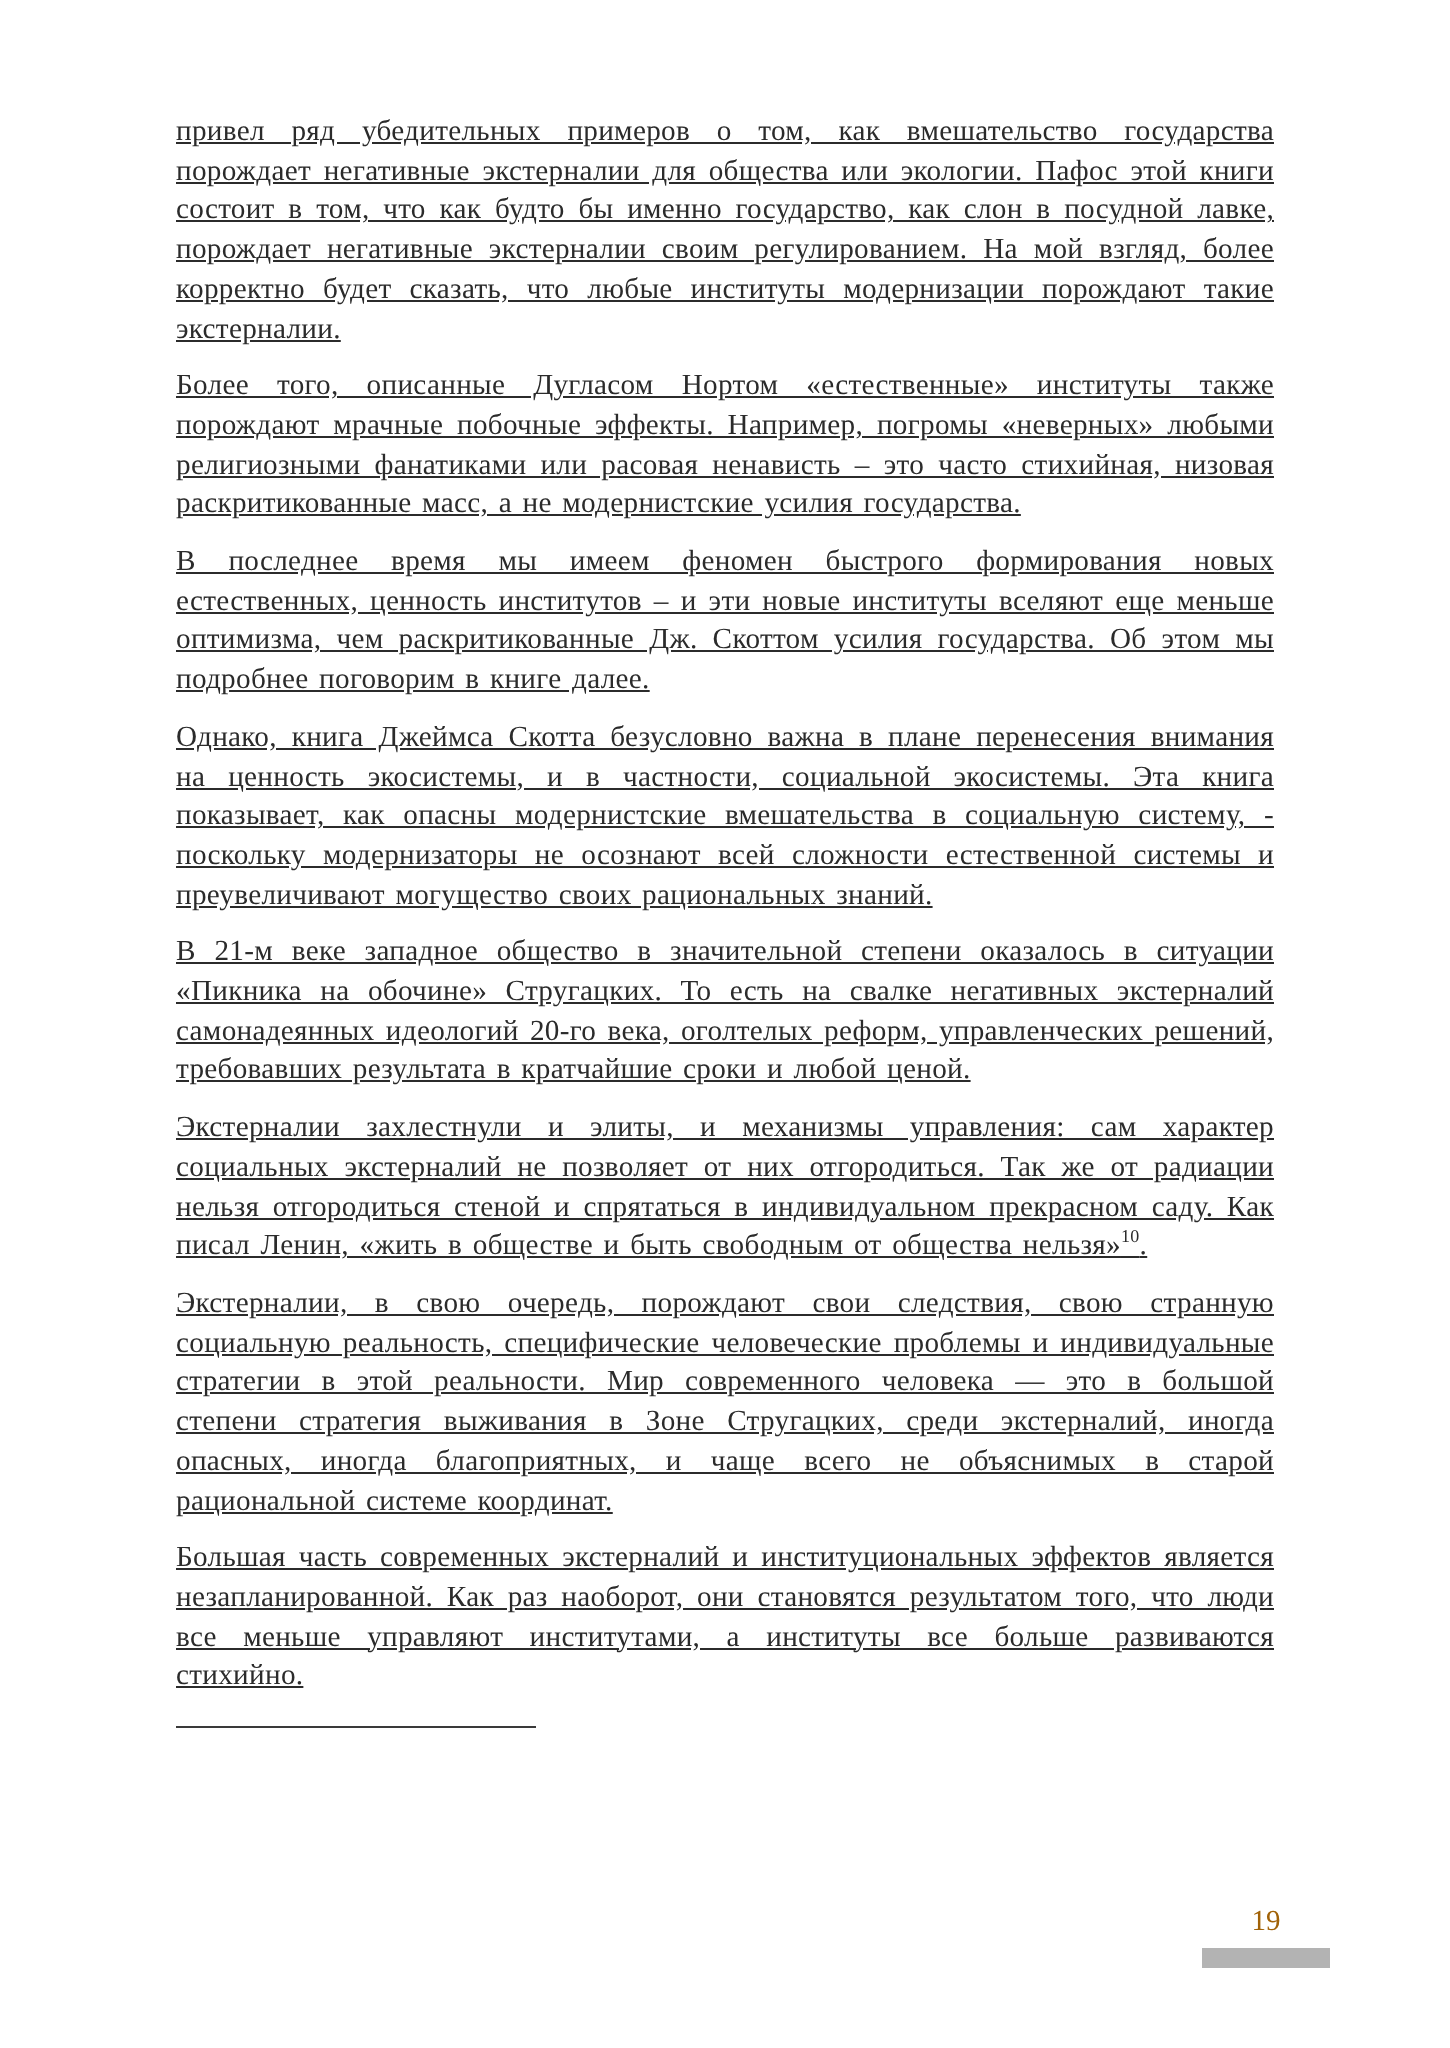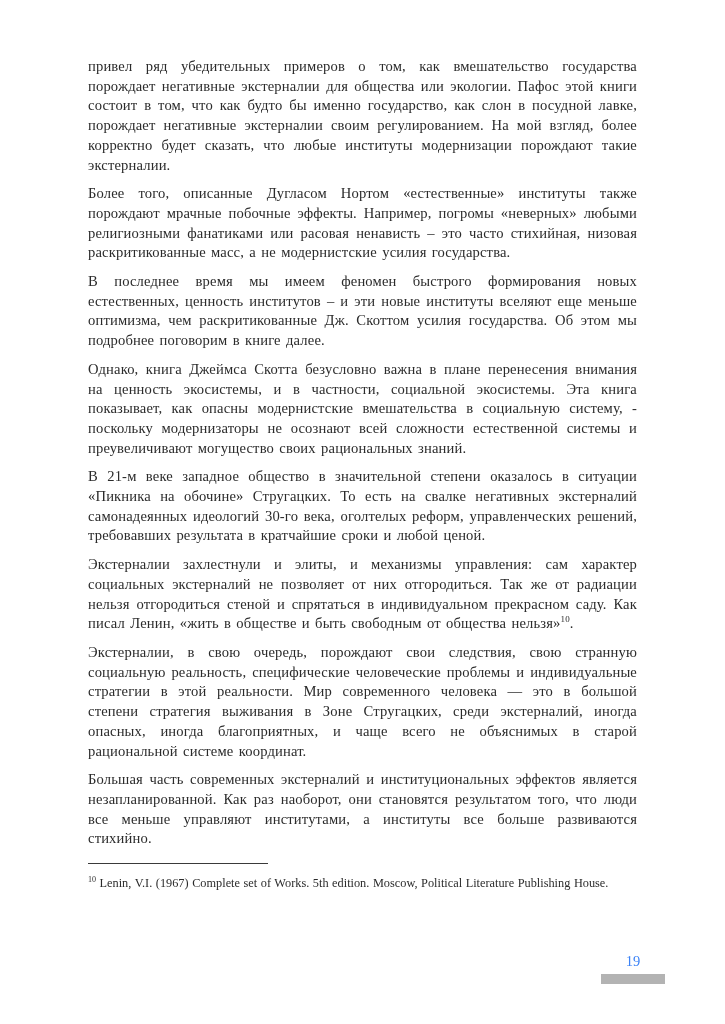--- a/index.html
+++ b/index.html
@@ -10,20 +10,21 @@
   .page {
     position: relative;
     width: 725px;
     height: 1024px;
     background: #ffffff;
     box-sizing: border-box;
     padding: 57px 88px 0 88px;
     font-family: "Liberation Serif", "DejaVu Serif", serif;
     color: #2b2b2b;
     overflow: hidden;
+    text-decoration: underline;
   }
   .para {
     margin: 0 0 9px 0;
     font-size: 14.6px;
     line-height: 19.7px;
     text-align: justify;
     letter-spacing: 0.15px;
     word-spacing: 1.5px;
   }
   .para sup {
@@ -48,50 +49,47 @@
     vertical-align: super;
   }
   .footer {
     position: absolute;
     right: 60px;
     bottom: 40px;
     text-align: center;
   }
   .pageno {
     font-size: 14.5px;
-    color: #3b82f6;
+    color: #a16207;
     margin-bottom: 4px;
   }
   .pageno-bar {
     width: 64px;
     height: 10px;
     background: #b3b3b3;
     margin: 0 auto;
   }
 </style>
 </head>
 <body>
 
 <div class="page">
 
   <div id="paragraphs">
       <p class="para">привел ряд убедительных примеров о том, как вмешательство государства порождает негативные экстерналии для общества или экологии. Пафос этой книги состоит в том, что как будто бы именно государство, как слон в посудной лавке, порождает негативные экстерналии своим регулированием. На мой взгляд, более корректно будет сказать, что любые институты модернизации порождают такие экстерналии.</p>
       <p class="para">Более того, описанные Дугласом Нортом «естественные» институты также порождают мрачные побочные эффекты. Например, погромы «неверных» любыми религиозными фанатиками или расовая ненависть – это часто стихийная, низовая раскритикованные масс, а не модернистские усилия государства.</p>
       <p class="para">В последнее время мы имеем феномен быстрого формирования новых естественных, ценность институтов – и эти новые институты вселяют еще меньше оптимизма, чем раскритикованные Дж. Скоттом усилия государства. Об этом мы подробнее поговорим в книге далее.</p>
       <p class="para">Однако, книга Джеймса Скотта безусловно важна в плане перенесения внимания на ценность экосистемы, и в частности, социальной экосистемы. Эта книга показывает, как опасны модернистские вмешательства в социальную систему, - поскольку модернизаторы не осознают всей сложности естественной системы и преувеличивают могущество своих рациональных знаний.</p>
-      <p class="para">В 21-м веке западное общество в значительной степени оказалось в ситуации «Пикника на обочине» Стругацких. То есть на свалке негативных экстерналий самонадеянных идеологий 30-го века, оголтелых реформ, управленческих решений, требовавших результата в кратчайшие сроки и любой ценой.</p>
+      <p class="para">В 21-м веке западное общество в значительной степени оказалось в ситуации «Пикника на обочине» Стругацких. То есть на свалке негативных экстерналий самонадеянных идеологий 20-го века, оголтелых реформ, управленческих решений, требовавших результата в кратчайшие сроки и любой ценой.</p>
       <p class="para">Экстерналии захлестнули и элиты, и механизмы управления: сам характер социальных экстерналий не позволяет от них отгородиться. Так же от радиации нельзя отгородиться стеной и спрятаться в индивидуальном прекрасном саду. Как писал Ленин, «жить в обществе и быть свободным от общества нельзя»<sup>10</sup>.</p>
       <p class="para">Экстерналии, в свою очередь, порождают свои следствия, свою странную социальную реальность, специфические человеческие проблемы и индивидуальные стратегии в этой реальности. Мир современного человека — это в большой степени стратегия выживания в Зоне Стругацких, среди экстерналий, иногда опасных, иногда благоприятных, и чаще всего не объяснимых в старой рациональной системе координат.</p>
       <p class="para">Большая часть современных экстерналий и институциональных эффектов является незапланированной. Как раз наоборот, они становятся результатом того, что люди все меньше управляют институтами, а институты все больше развиваются стихийно.</p>
     </div>
 
   <div class="footnote-sep"></div>
 
-  <div class="footnote">
-    <sup>10</sup><span> Lenin, V.I. (1967) Complete set of Works. 5th edition. Moscow, Political Literature Publishing House.</span>
-  </div>
 
   <div class="footer">
     <div class="pageno">19</div>
     <div class="pageno-bar" style="background: rgb(179, 179, 179);"></div>
   </div>
 
 </div>
 
 </body></html>

